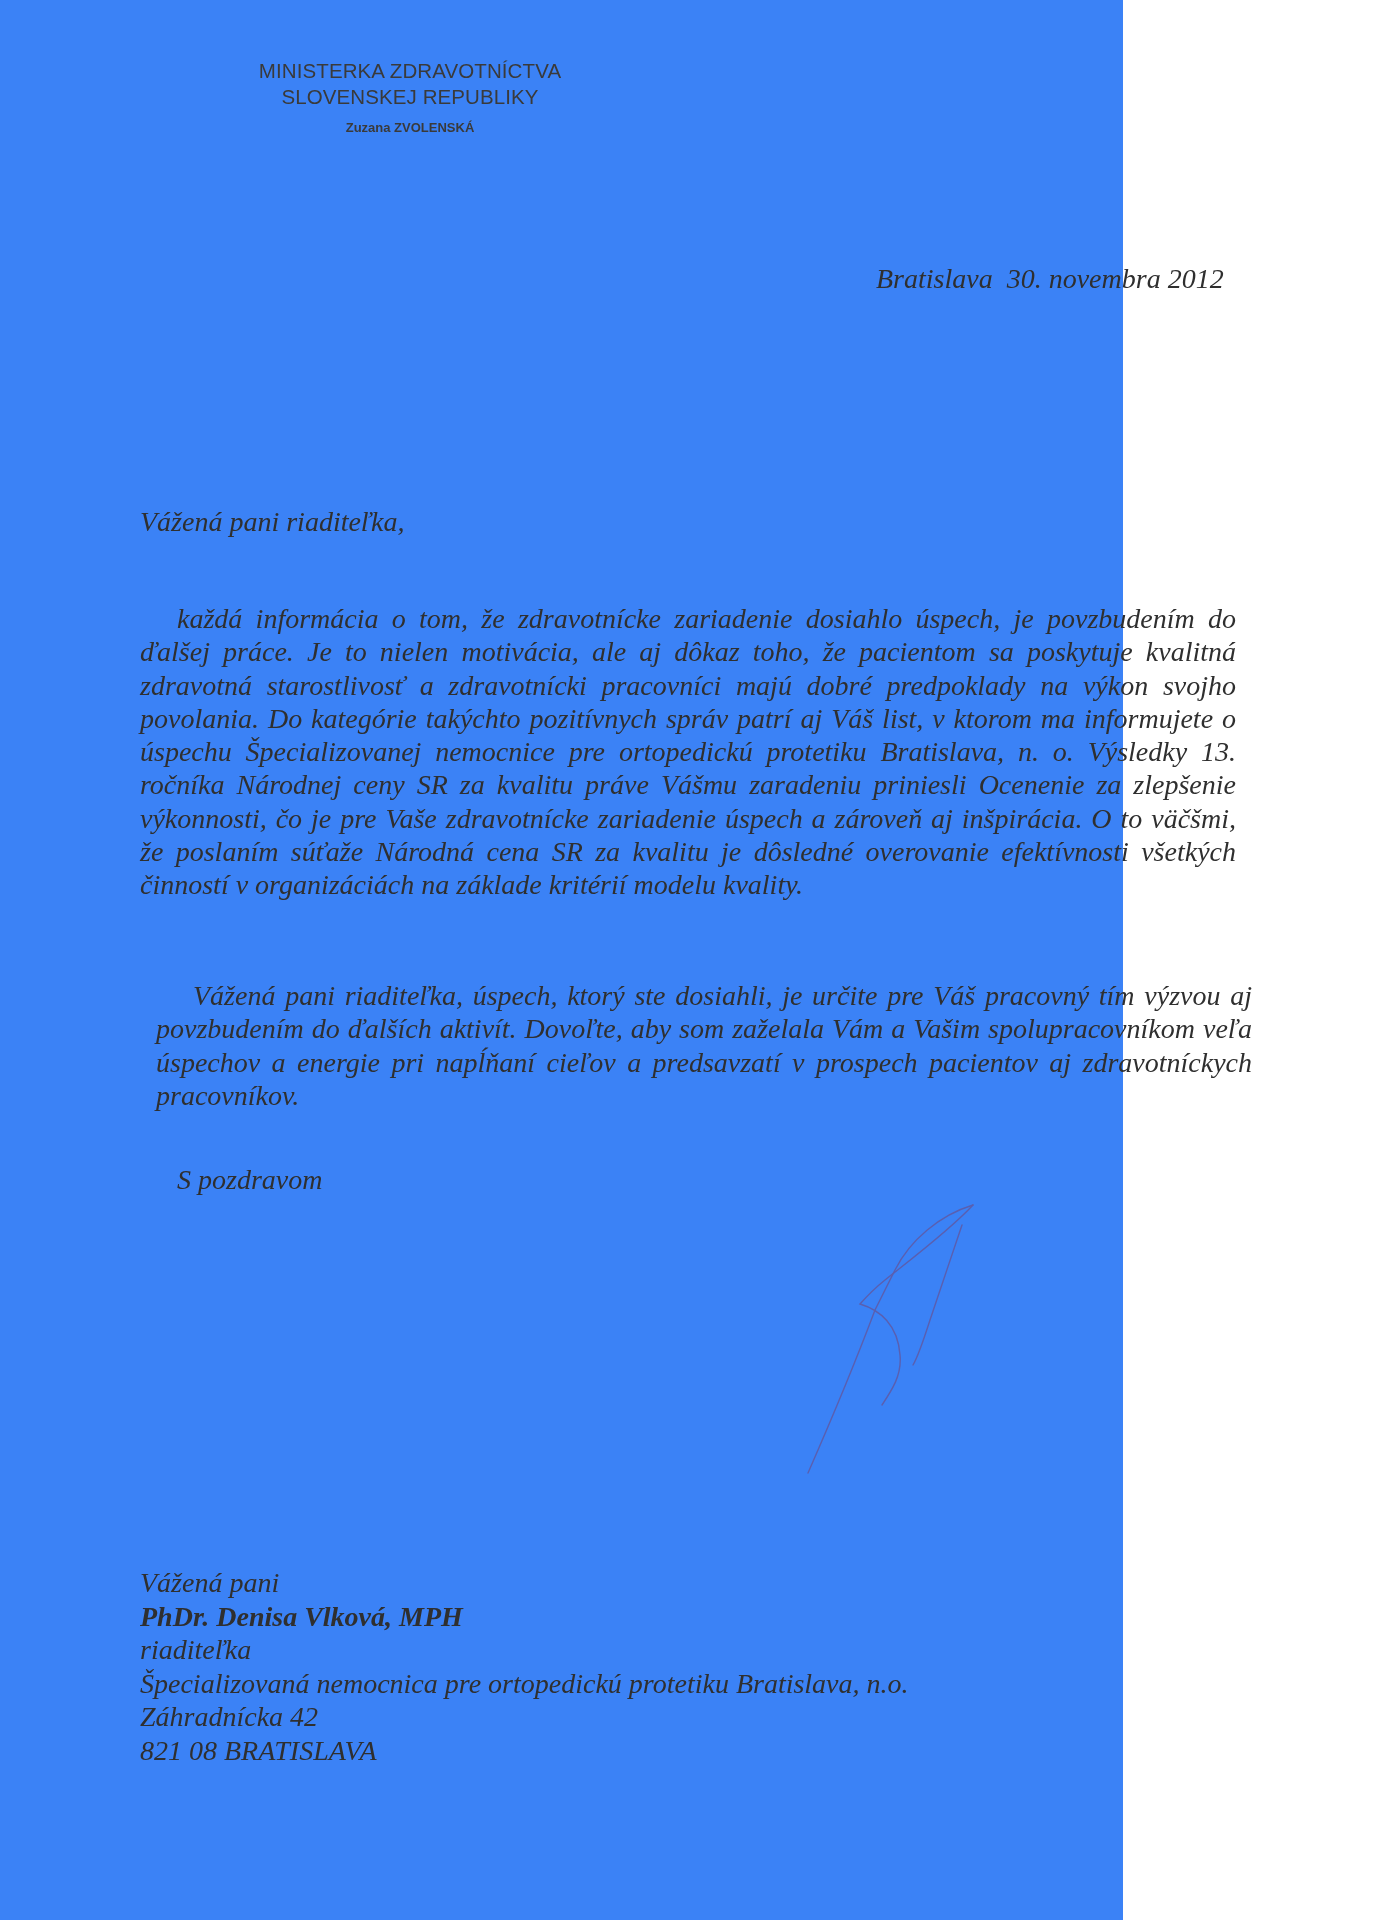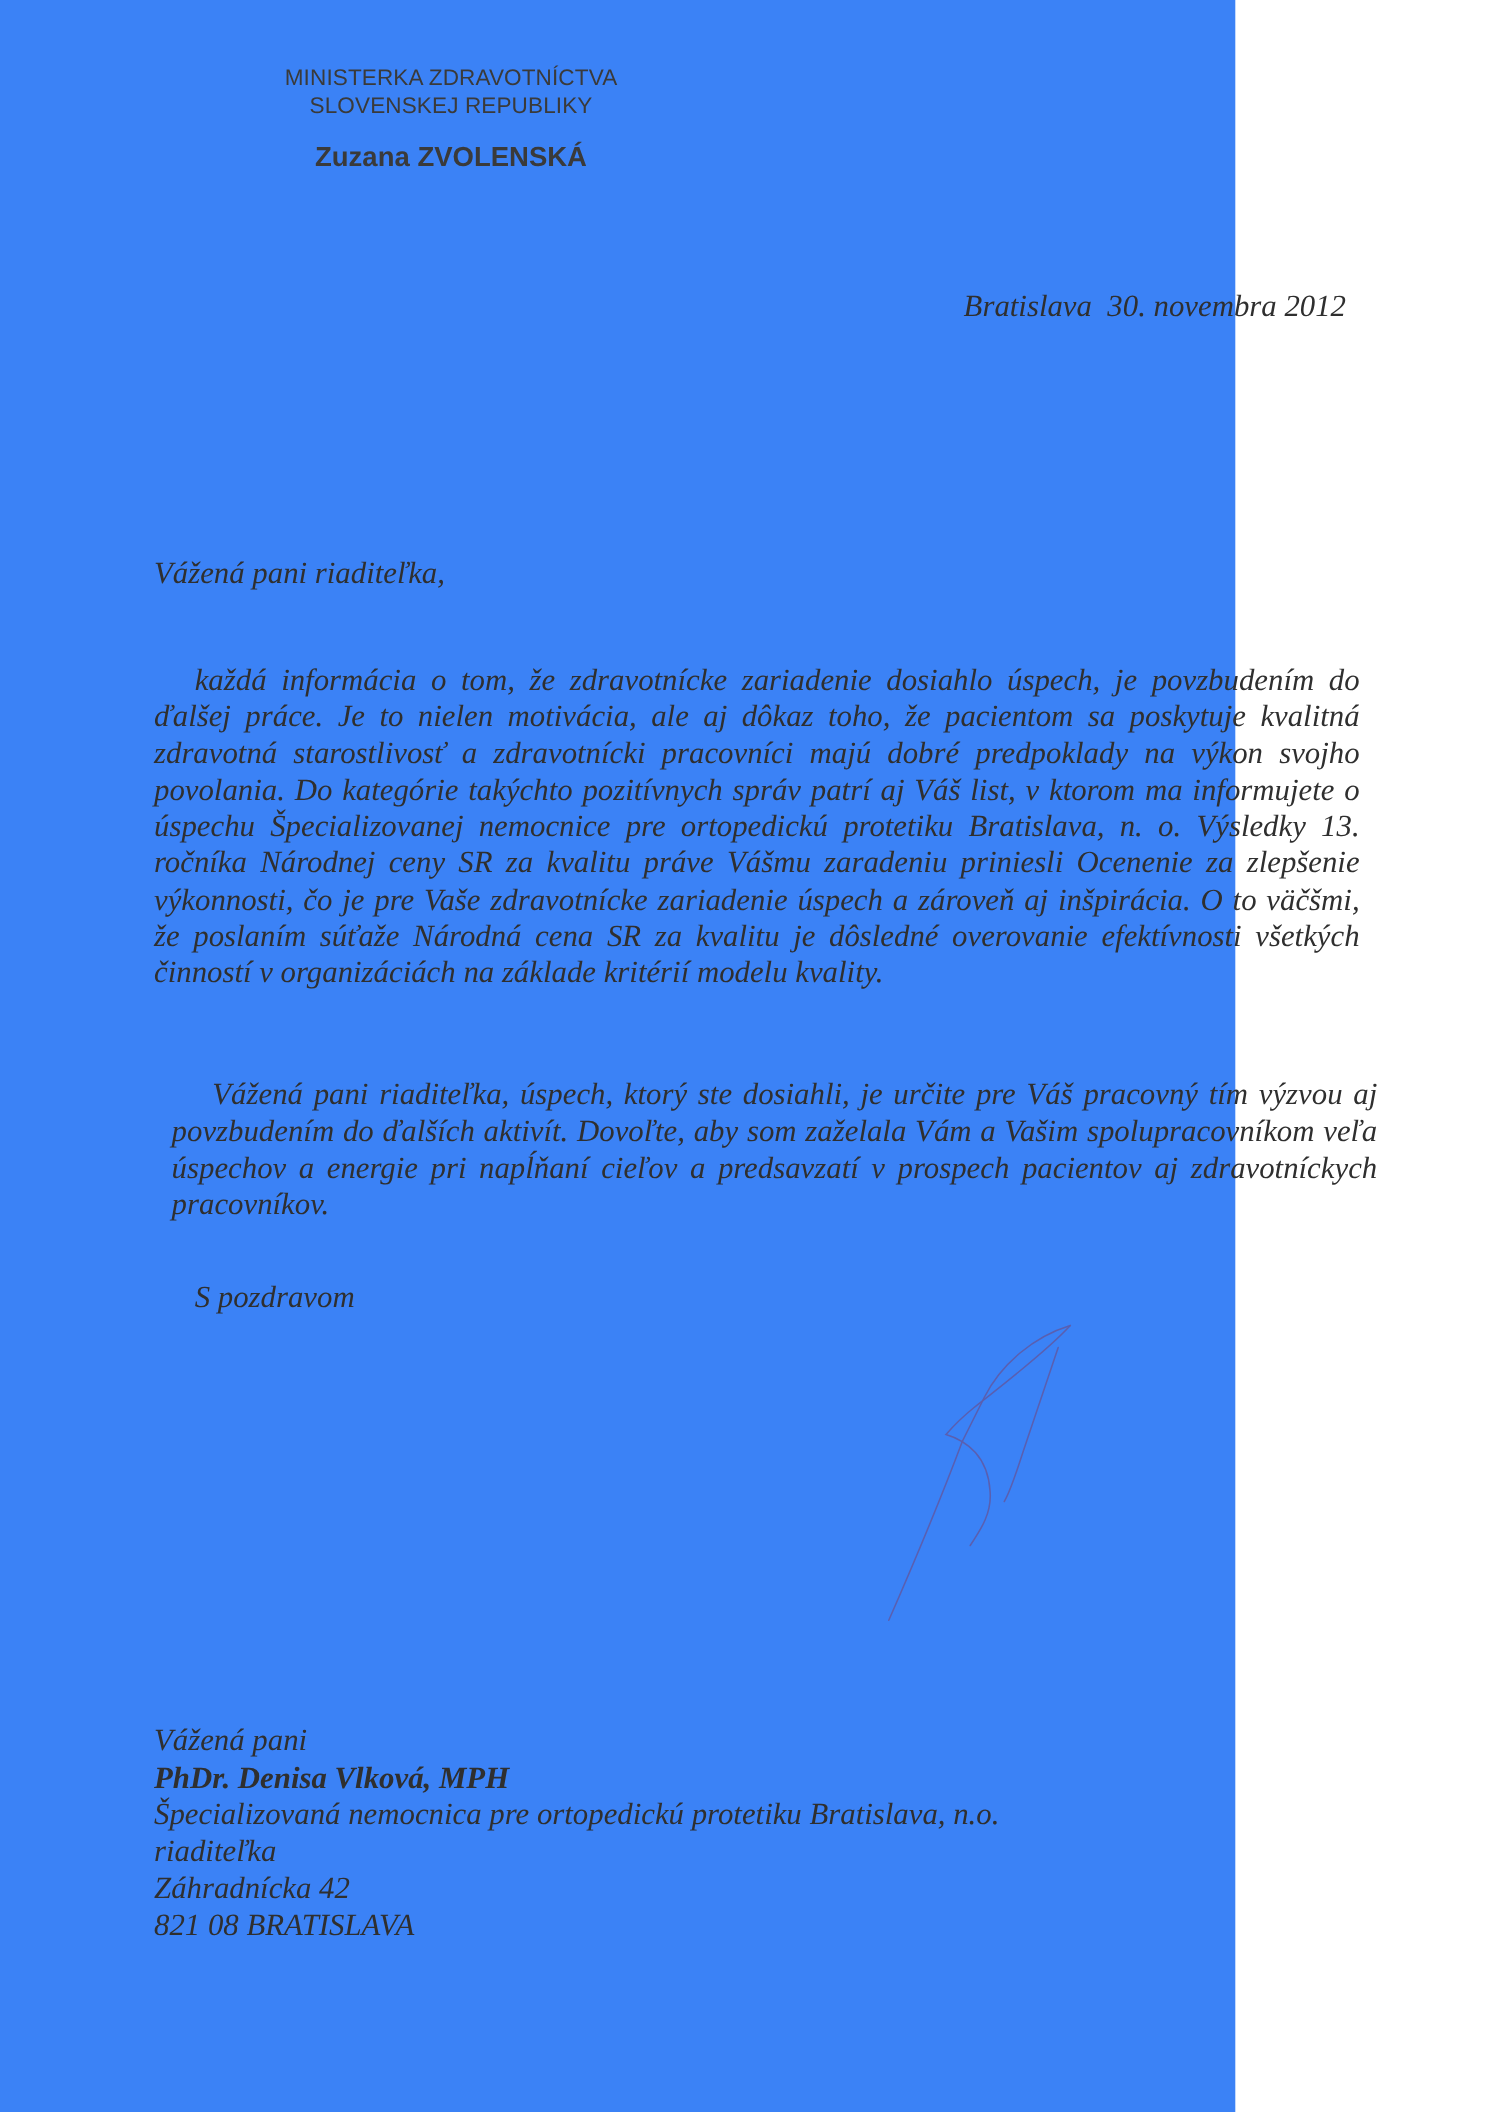--- a/index.html
+++ b/index.html
@@ -2,21 +2,21 @@
 <html><head>
 <meta charset="utf-8">
 <style>
   html, body { margin: 0; padding: 0; background: #ffffff; }
   body { width: 1373px; height: 1920px; position: relative; overflow: hidden; color: #2b2b2b; }
   .page { position: absolute; left: 0; top: 0; width: 1123px; height: 1920px; background: #3b82f6; }
 
   .letterhead { position: absolute; left: 225px; top: 58px; width: 370px; text-align: center;
     font-family: "Liberation Sans", sans-serif; color: #3a3a3a; }
   .letterhead .l1, .letterhead .l2 { font-size: 20.5px; line-height: 26px; letter-spacing: 0.1px; }
-  .letterhead .l3 { font-size: 25px; font-weight: bold; line-height: 26px; margin-top: 20px; }
+  .letterhead .l3 { font-size: 13px; font-weight: bold; line-height: 26px; margin-top: 5px; }
 
   .serif-it { font-family: "Liberation Serif", serif; font-style: italic; color: #2f2f2f; }
 
   .dateblock { position: absolute; left: 876px; top: 262px; font-size: 28px; line-height: 33px; }
 
   .salutation { position: absolute; left: 140px; top: 506px; font-size: 28px; }
 
   .body-par { position: absolute; left: 140px; width: 1096px; font-size: 28px; line-height: 33.3px; text-align: justify; }
   .p1 { top: 602px; }
   .p2 { top: 963px; }
@@ -56,19 +56,19 @@
     <g id="sig-strokes" fill="none" stroke-linecap="round" stroke-width="1.4" stroke="#5a5fb0">
       <path d="M193 45 C160 55, 130 80, 115 110 C105 130, 100 140, 95 150 C80 190, 60 240, 28 313"></path>
       <path d="M193 45 C170 70, 130 100, 105 120 C95 128, 88 135, 80 144 C100 150, 118 165, 120 195 C122 215, 112 230, 102 245"></path>
       <path d="M182 65 C172 95, 160 130, 150 160 C142 185, 136 200, 133 205"></path>
     </g>
   </svg>
 
   <div class="addressee serif-it">
     <div>Vážená pani</div>
     <div class="name">PhDr. Denisa Vlková, MPH</div>
+    <div>riaditeľka</div>
     <div>Špecializovaná nemocnica pre ortopedickú protetiku Bratislava, n.o.</div>
-    <div>riaditeľka</div>
     <div>Záhradnícka 42</div>
     <div>821 08 BRATISLAVA</div>
   </div>
 
 </div>
 
 </body></html>

